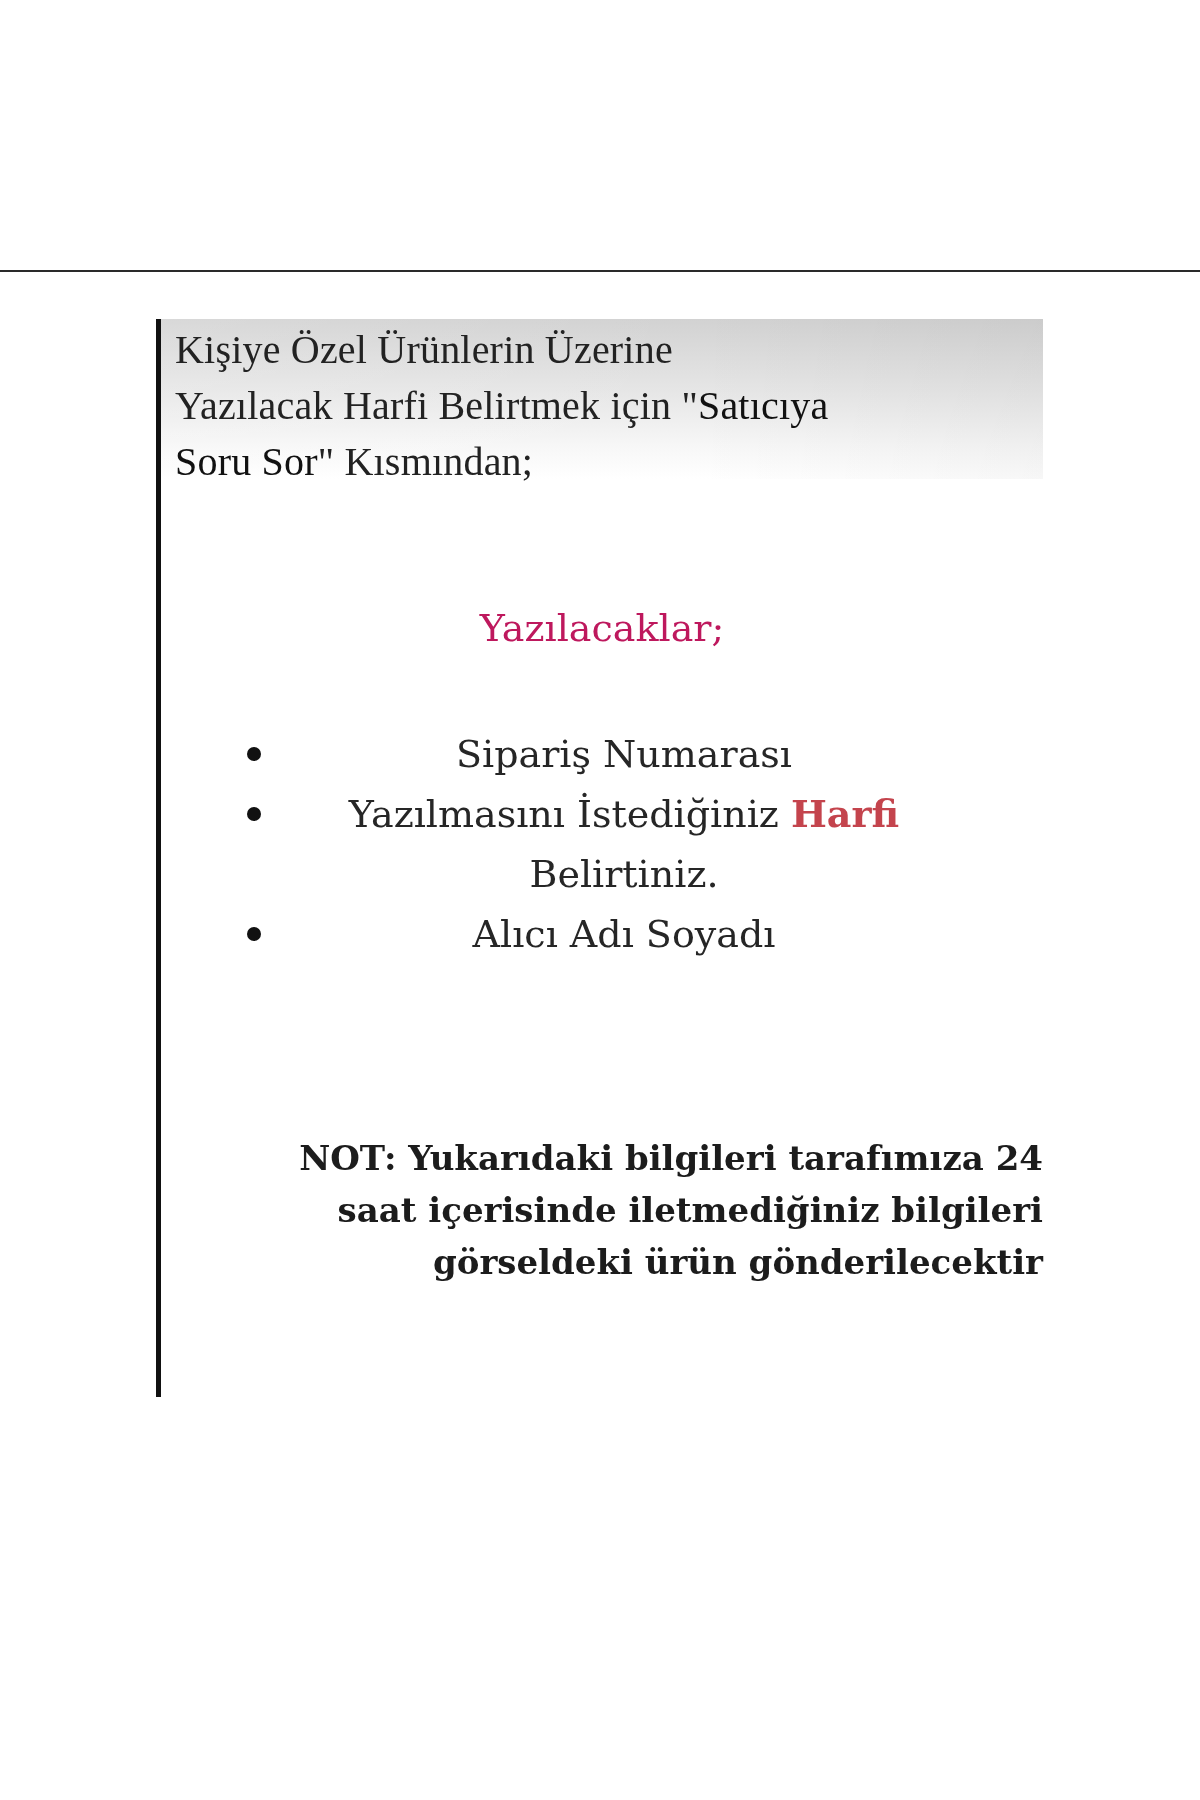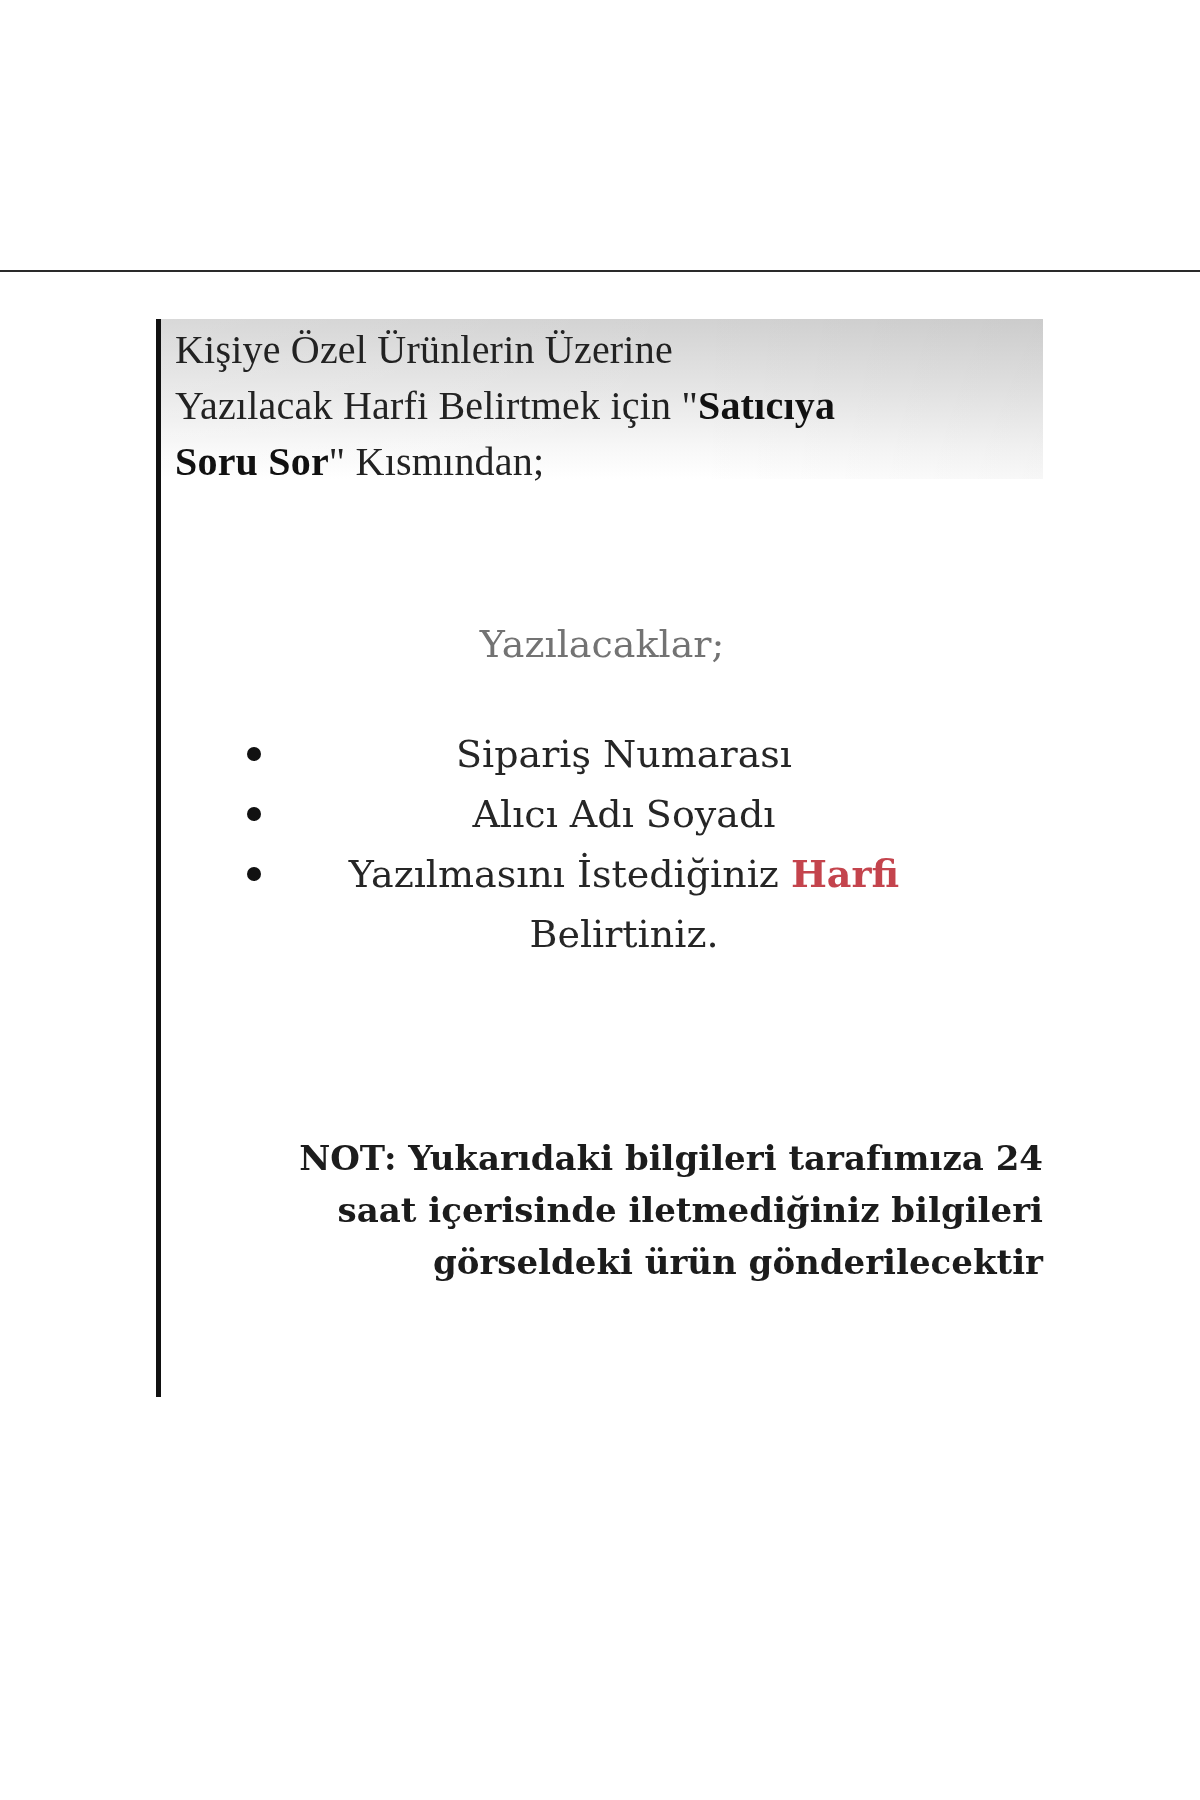--- a/index.html
+++ b/index.html
@@ -15,24 +15,24 @@
   }
   .header-box::after {
     content: ""; position: absolute; inset: 0;
     background: linear-gradient(90deg, rgba(255,255,255,0.15) 0%, rgba(255,255,255,0) 60%, rgba(0,0,0,0.03) 100%);
   }
   .header-text {
     position: absolute; left: 175px; top: 322px; width: 860px;
     font-family: "Liberation Serif", serif; font-size: 40px; line-height: 56px; color: #222;
     z-index: 2; letter-spacing: 0.2px;
   }
-  .header-text b { font-weight: bold; color: #111; }
+  .header-text b { font-weight: normal; color: #111; }
   .section-title {
-    position: absolute; left: 161px; width: 882px; top: 616px; text-align: center;
-    font-size: 38px; line-height: 56px; color: #737373;
+    position: absolute; left: 161px; width: 882px; top: 600px; text-align: center;
+    font-size: 38px; line-height: 56px; color: #be185d;
   }
   .bullets { position: absolute; left: 161px; top: 724px; width: 882px; margin: 0; padding: 0; list-style: none; }
   .bullets li { position: relative; text-align: center; font-size: 38px; line-height: 60px; color: #262626; margin-left: 44px; }
   .bullets li .dot {
     position: absolute; left: 42px; top: 23px; width: 14px; height: 14px; border-radius: 50%; background: #111;
   }
   .bullets li .hl { color: #c4444d; font-weight: bold; }
   .bullets li .cont { display: block; }
   .note {
     position: absolute; left: 161px; width: 882px; top: 1132px; text-align: right;
@@ -54,26 +54,26 @@
 
 <div class="section-title">Yazılacaklar;</div>
 
 <ul class="bullets">
   <li>
     <span class="dot"></span>
     <span>Sipariş Numarası</span>
   </li>
   <li>
     <span class="dot"></span>
-    <span>Alıcı Adı Soyadı</span>
+    <span>Yazılmasını İstediğiniz </span><span class="hl">Harfi</span>
+    <span class="cont">Belirtiniz.</span>
   </li>
   <li>
     <span class="dot"></span>
-    <span>Yazılmasını İstediğiniz </span><span class="hl">Harfi</span>
-    <span class="cont">Belirtiniz.</span>
+    <span>Alıcı Adı Soyadı</span>
   </li>
 </ul>
 
 <div class="note">
   <div>NOT: Yukarıdaki bilgileri tarafımıza 24</div>
   <div>saat içerisinde iletmediğiniz bilgileri</div>
   <div>görseldeki ürün gönderilecektir</div>
 </div>
 
 </body></html>

